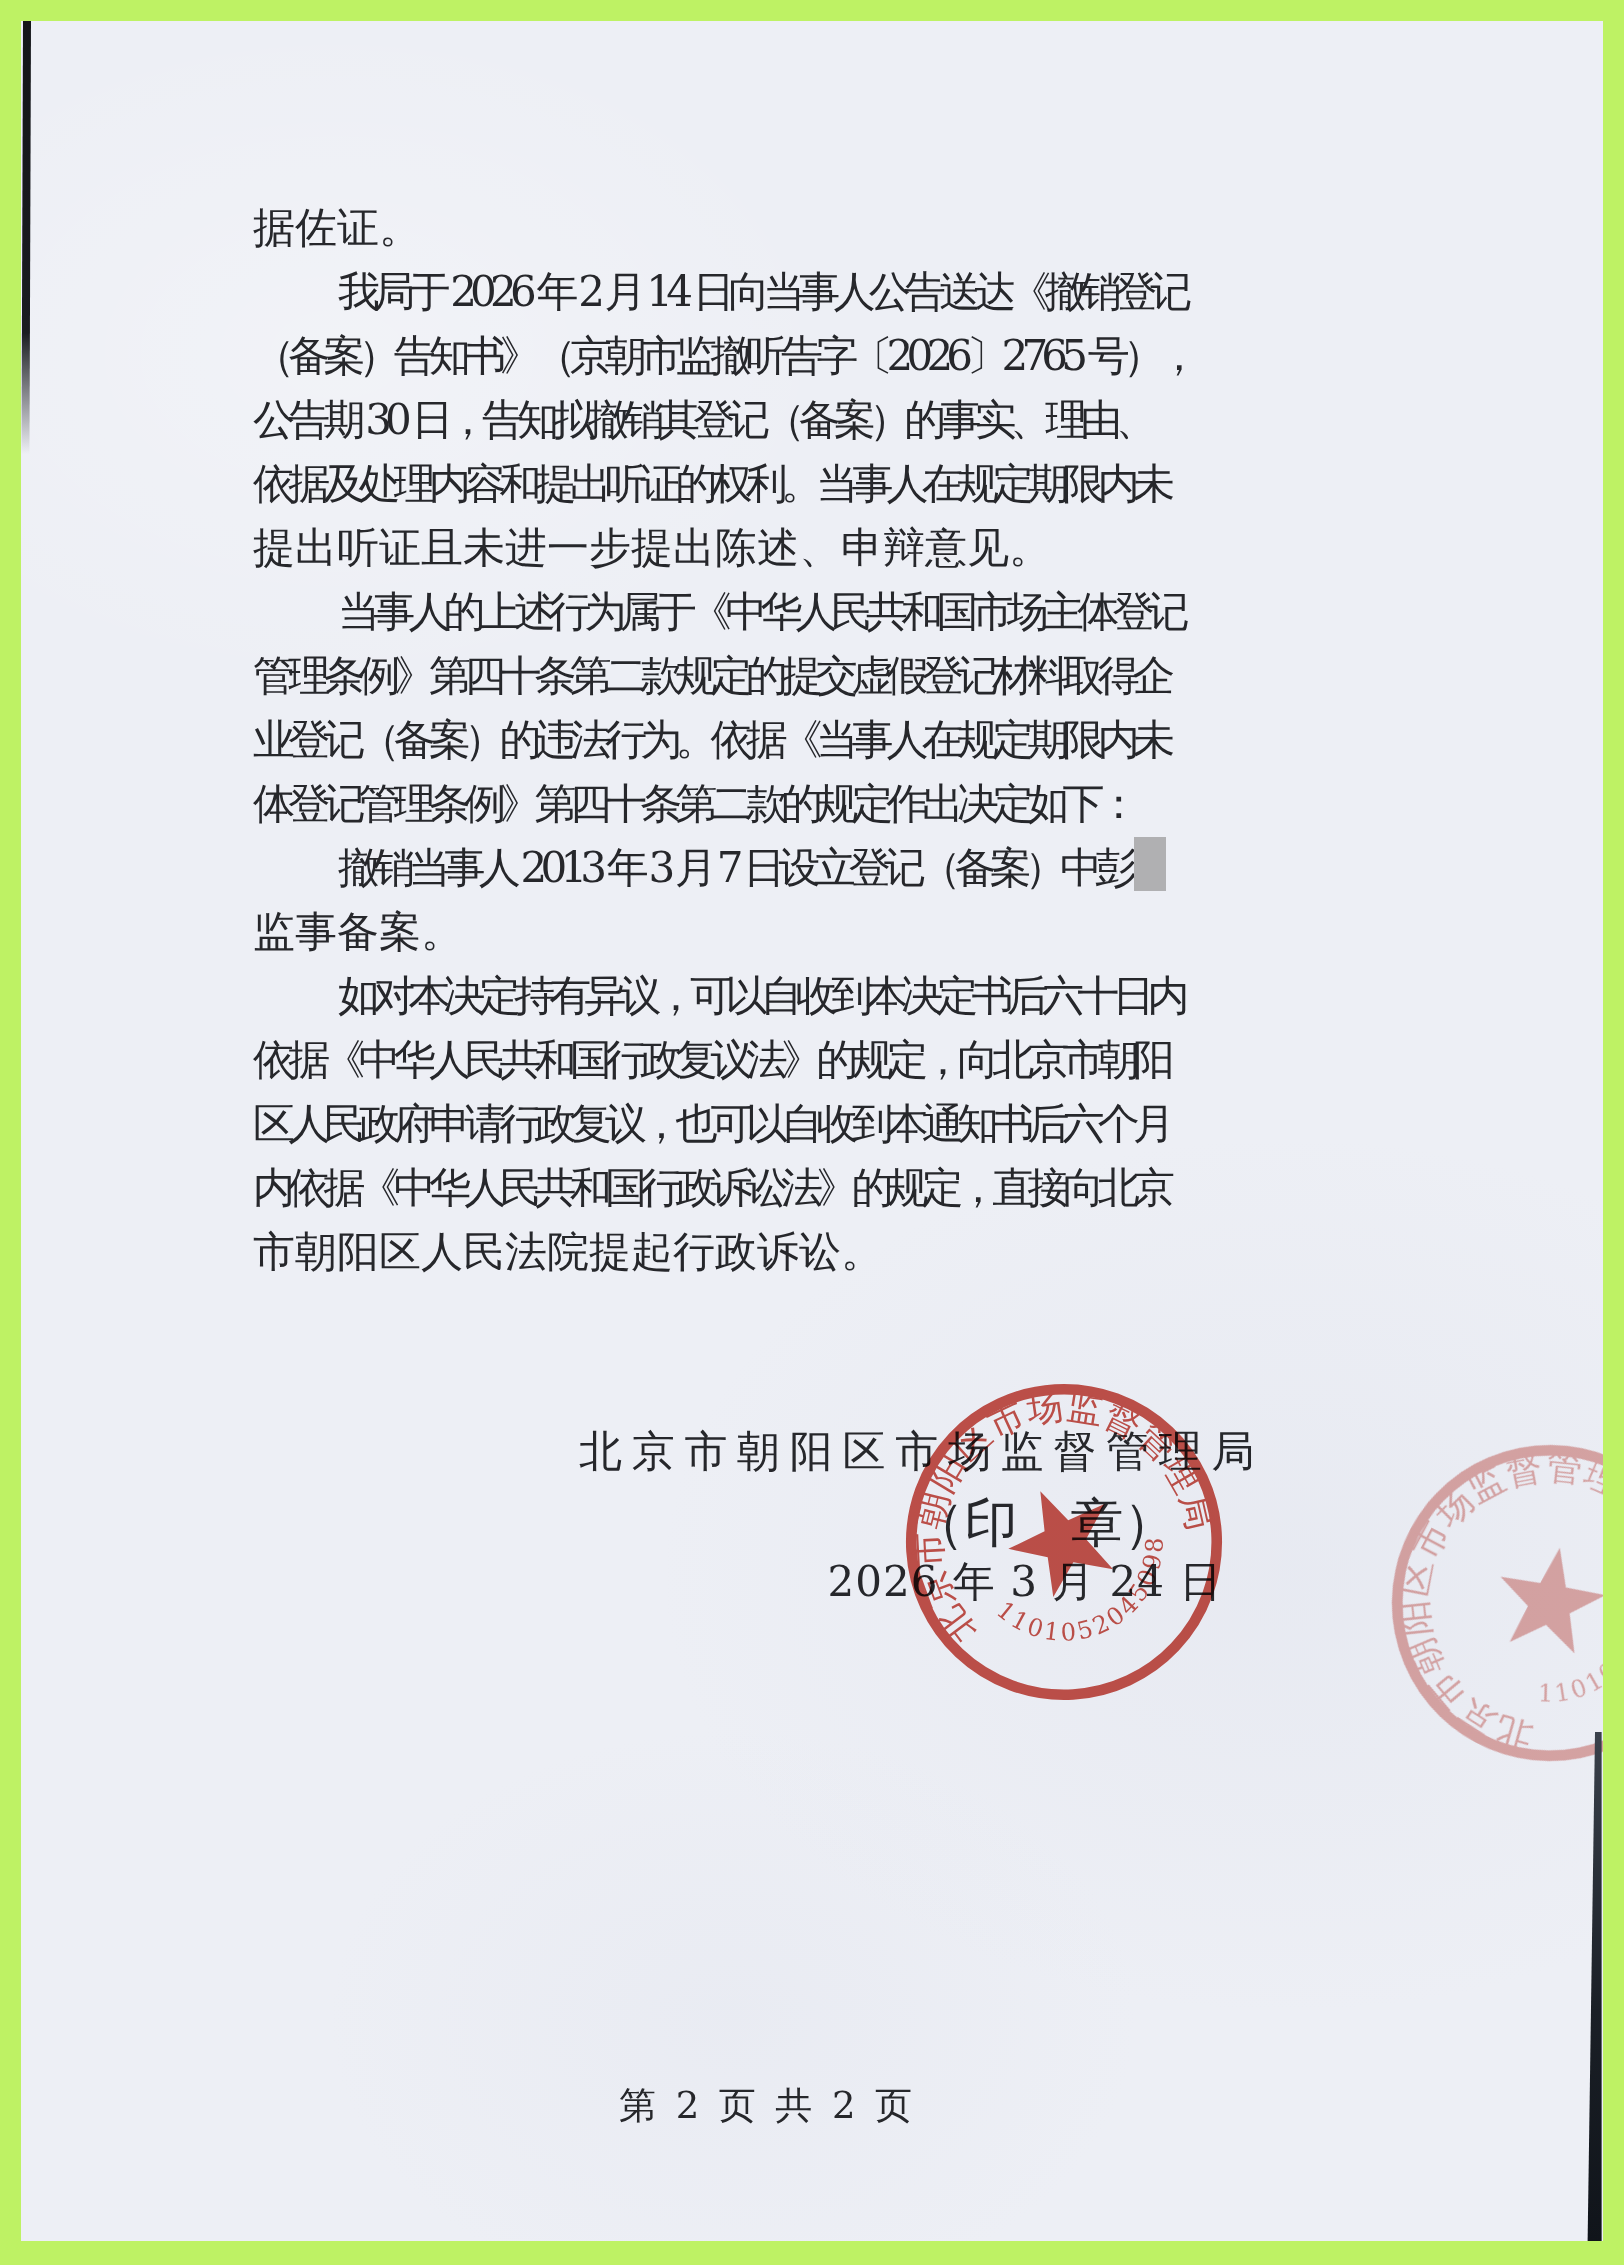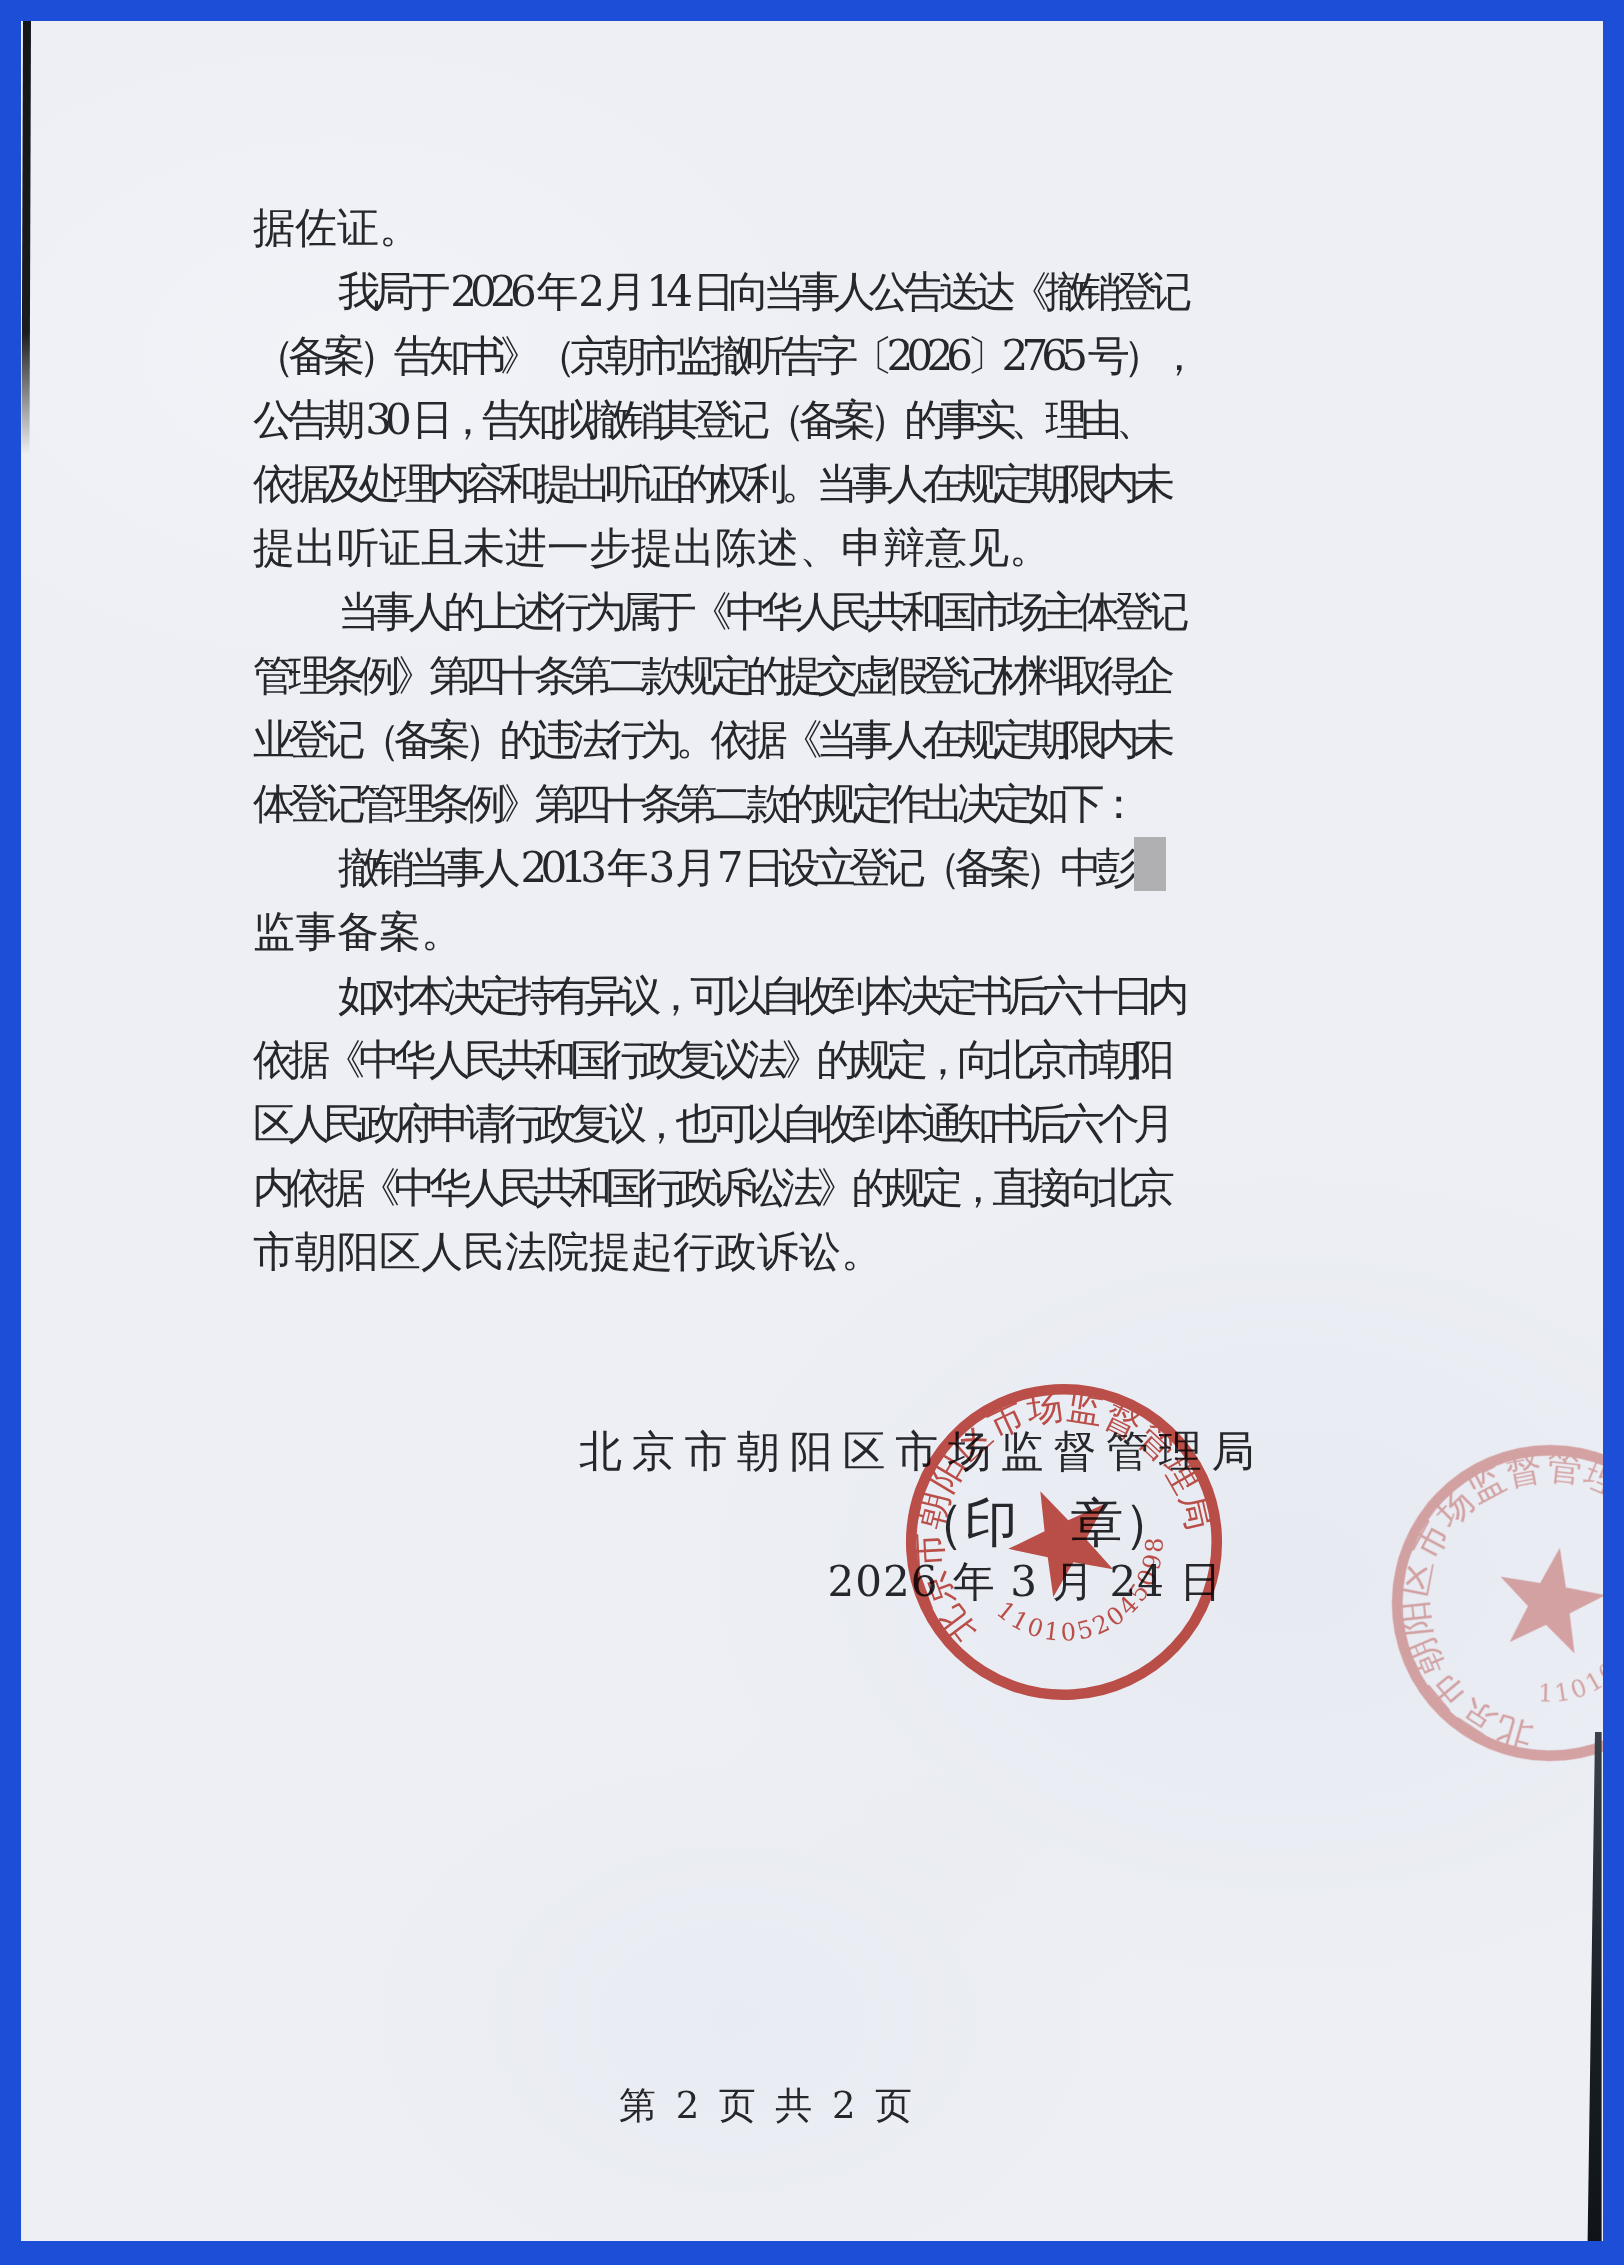--- a/index.html
+++ b/index.html
@@ -1,17 +1,17 @@
 <!DOCTYPE html>
 <html><head>
 <meta charset="utf-8">
 <title></title>
 <style>
   html,body{margin:0;padding:0;background:#ffffff;}
-  .stage{position:relative;width:1624px;height:2265px;overflow:hidden;background:#1d4ed8;
+  .stage{position:relative;width:1624px;height:2265px;overflow:hidden;background:#bef264;
          font-family:"DejaVu Serif","Liberation Serif",serif;}
   .paper{position:absolute;left:21px;top:21px;width:1582px;height:2220px;background:#edeff5;overflow:hidden;}
   .paper::before{content:"";position:absolute;inset:0;pointer-events:none;
     background:
       radial-gradient(ellipse 869px 579px at 20% 15%,rgba(255,255,255,.25),rgba(255,255,255,0) 60%),
       radial-gradient(ellipse 966px 676px at 80% 70%,rgba(205,210,225,.18),rgba(205,210,225,0) 65%),
       radial-gradient(ellipse 676px 483px at 45% 90%,rgba(210,214,228,.15),rgba(210,214,228,0) 60%);}
   .edge-left{position:absolute;left:1.9px;top:0;width:7.7px;height:433px;
     background:linear-gradient(to bottom,#141619 0%,#1a1c21 72%,rgba(26,28,33,0) 100%);
     transform:rotate(.2deg);transform-origin:top left;}

